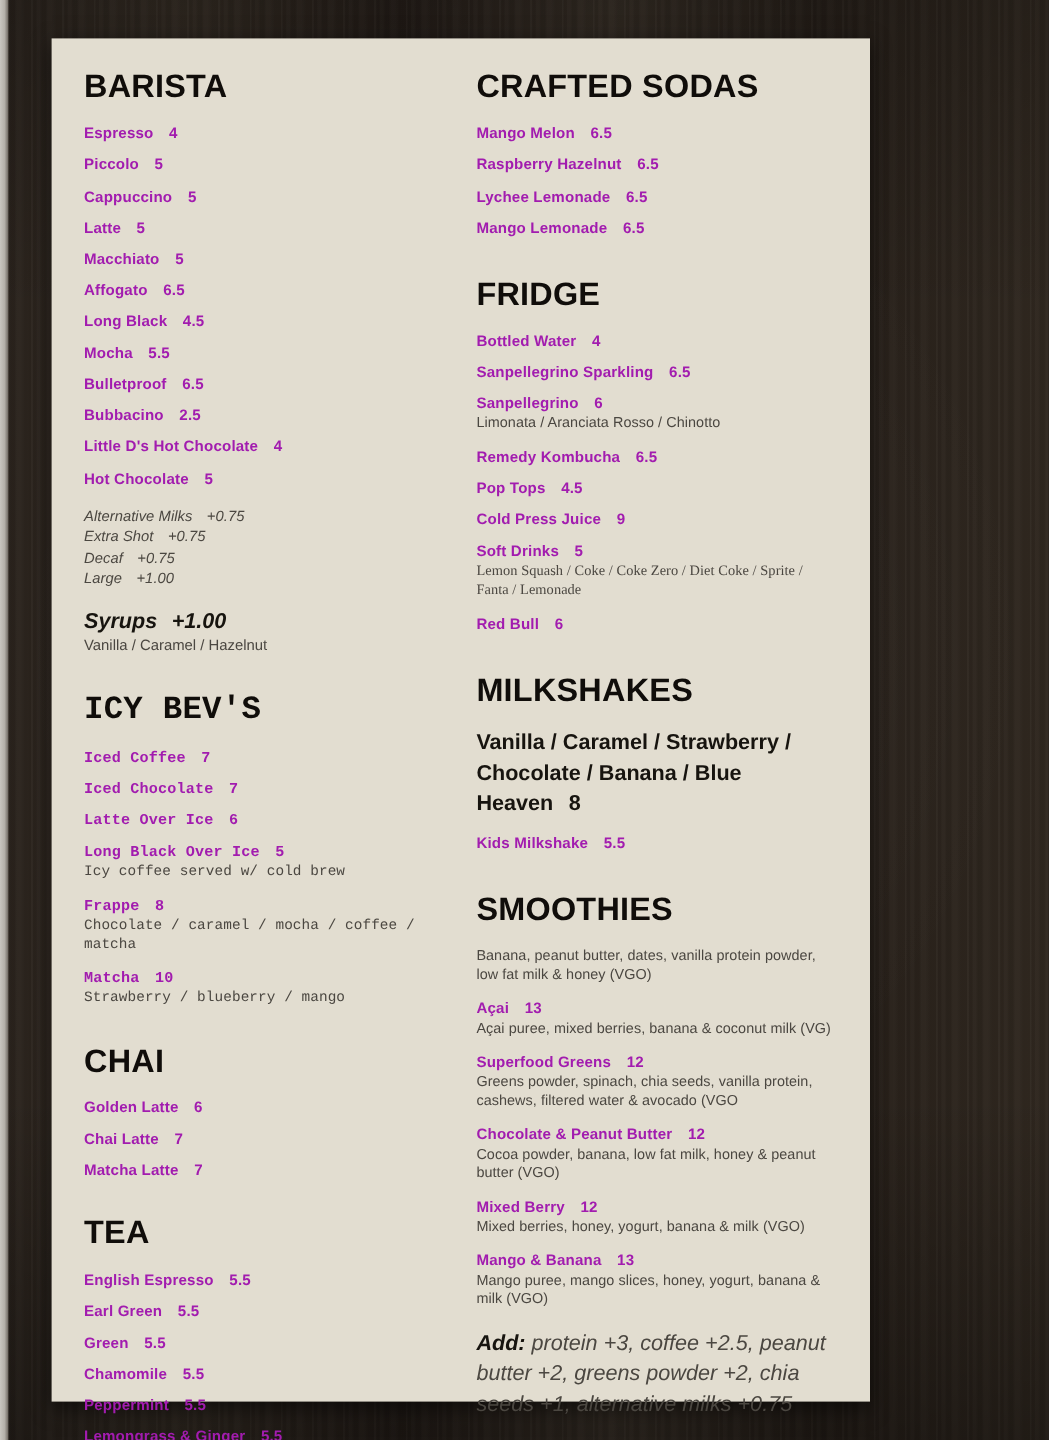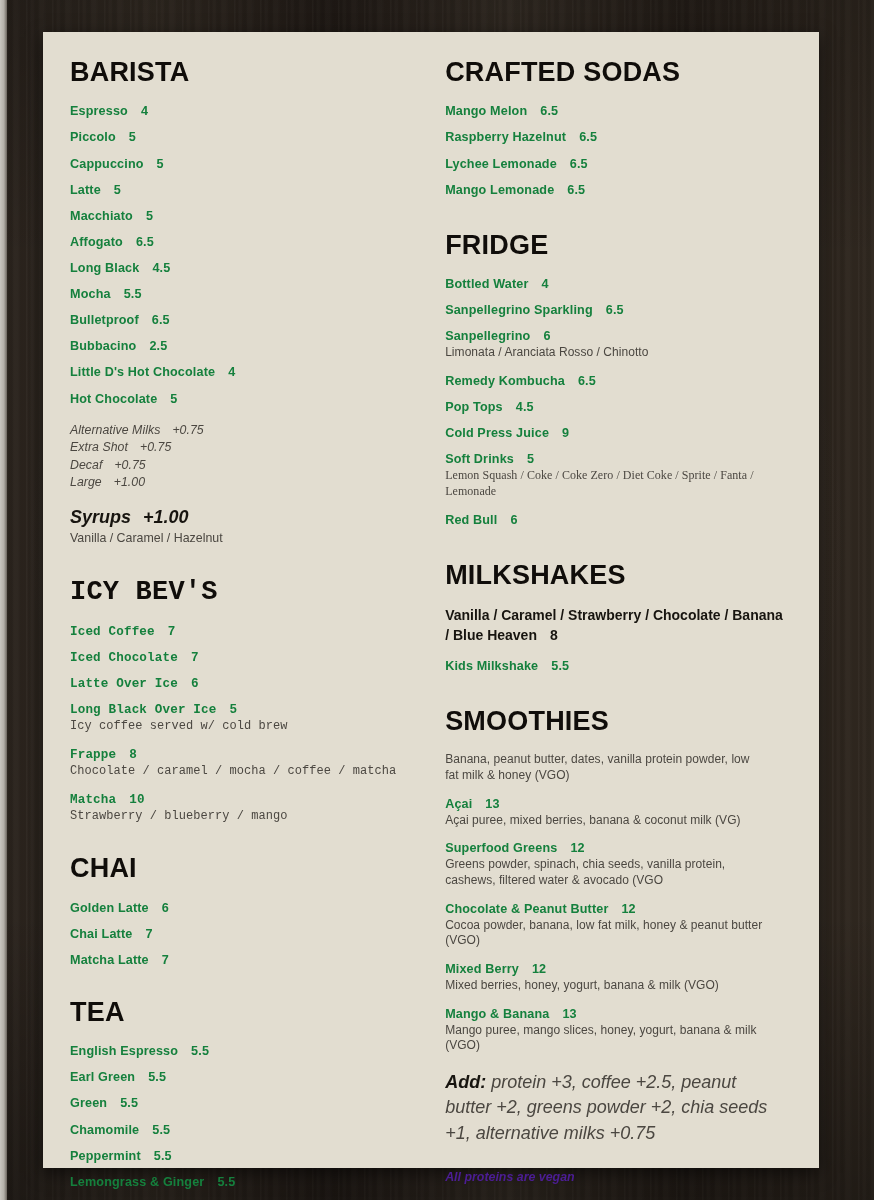--- a/index.html
+++ b/index.html
@@ -52,21 +52,21 @@
     width: 7px;
     height: 1200px;
     background: linear-gradient(90deg,#c9c6c0 0%, #b4b0a9 55%, #6c665f 100%);
   }
 
   
   #board {
     position: absolute;
     left: 43px;
     top: 32px;
-    width: 776px;
+    width: 682px;
     height: 1136px;
     background: #e2ddd0;
     box-shadow: 0 5px 16px rgba(0,0,0,0.55);
     box-sizing: border-box;
     padding: 26px 30px 20px 27px;
     display: flex;
     gap: 0;
     color: #17140f;
   }
   .column {
@@ -87,21 +87,21 @@
   }
   .section + .section { margin-top: 26px; }
 
   
   .item { margin-bottom: 12px; }
   .item.tight { margin-bottom: 10px; }
   .item-head {
     font-size: 12.6px;
     font-weight: bold;
     line-height: 1.28;
-    color: #15803d;
+    color: #a21caf;
     letter-spacing: 0.15px;
   }
   .item-head .price { margin-left: 13px; }
   .item-desc {
     font-size: 12px;
     line-height: 1.3;
     color: #4b4741;
     margin-top: 1px;
     letter-spacing: 0.05px;
   }
@@ -153,21 +153,21 @@
     font-size: 12.6px;
     font-weight: bold;
     color: #17140f;
     display: flex;
     align-items: center;
   }
   .legend .sep { margin: 0 18px; font-weight: bold; }
 
   
   .flavours {
-    font-size: 14px;
+    font-size: 18px;
     font-weight: bold;
     line-height: 1.42;
     color: #17140f;
     max-width: 340px;
   }
   .flavours .price { margin-left: 13px; }
   .caps { letter-spacing: 0.3px; }
 </style>
 </head>
 <body>

